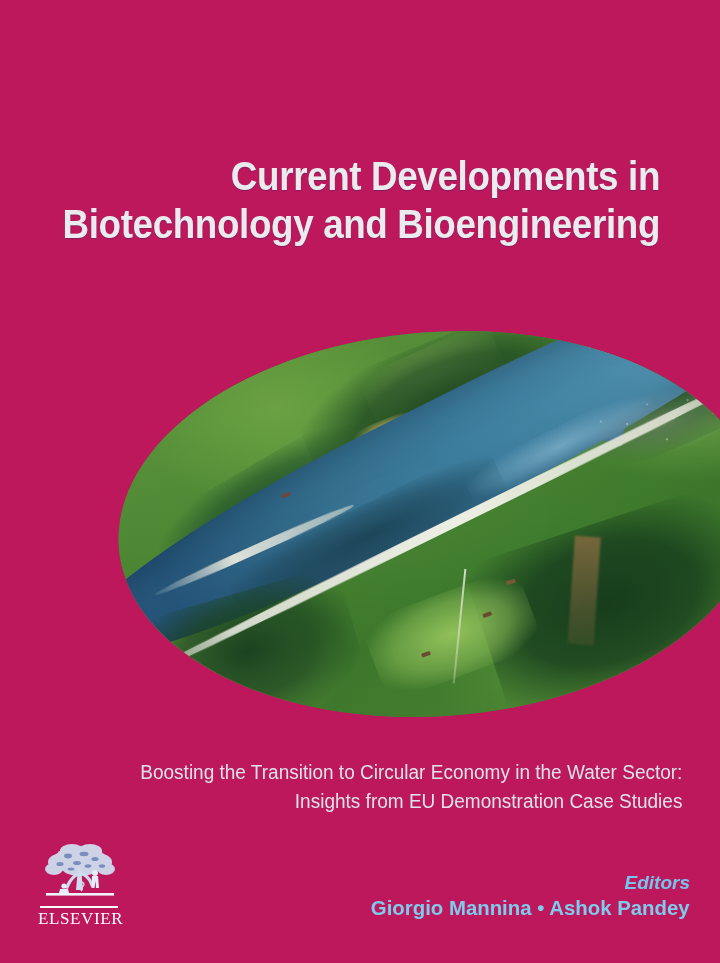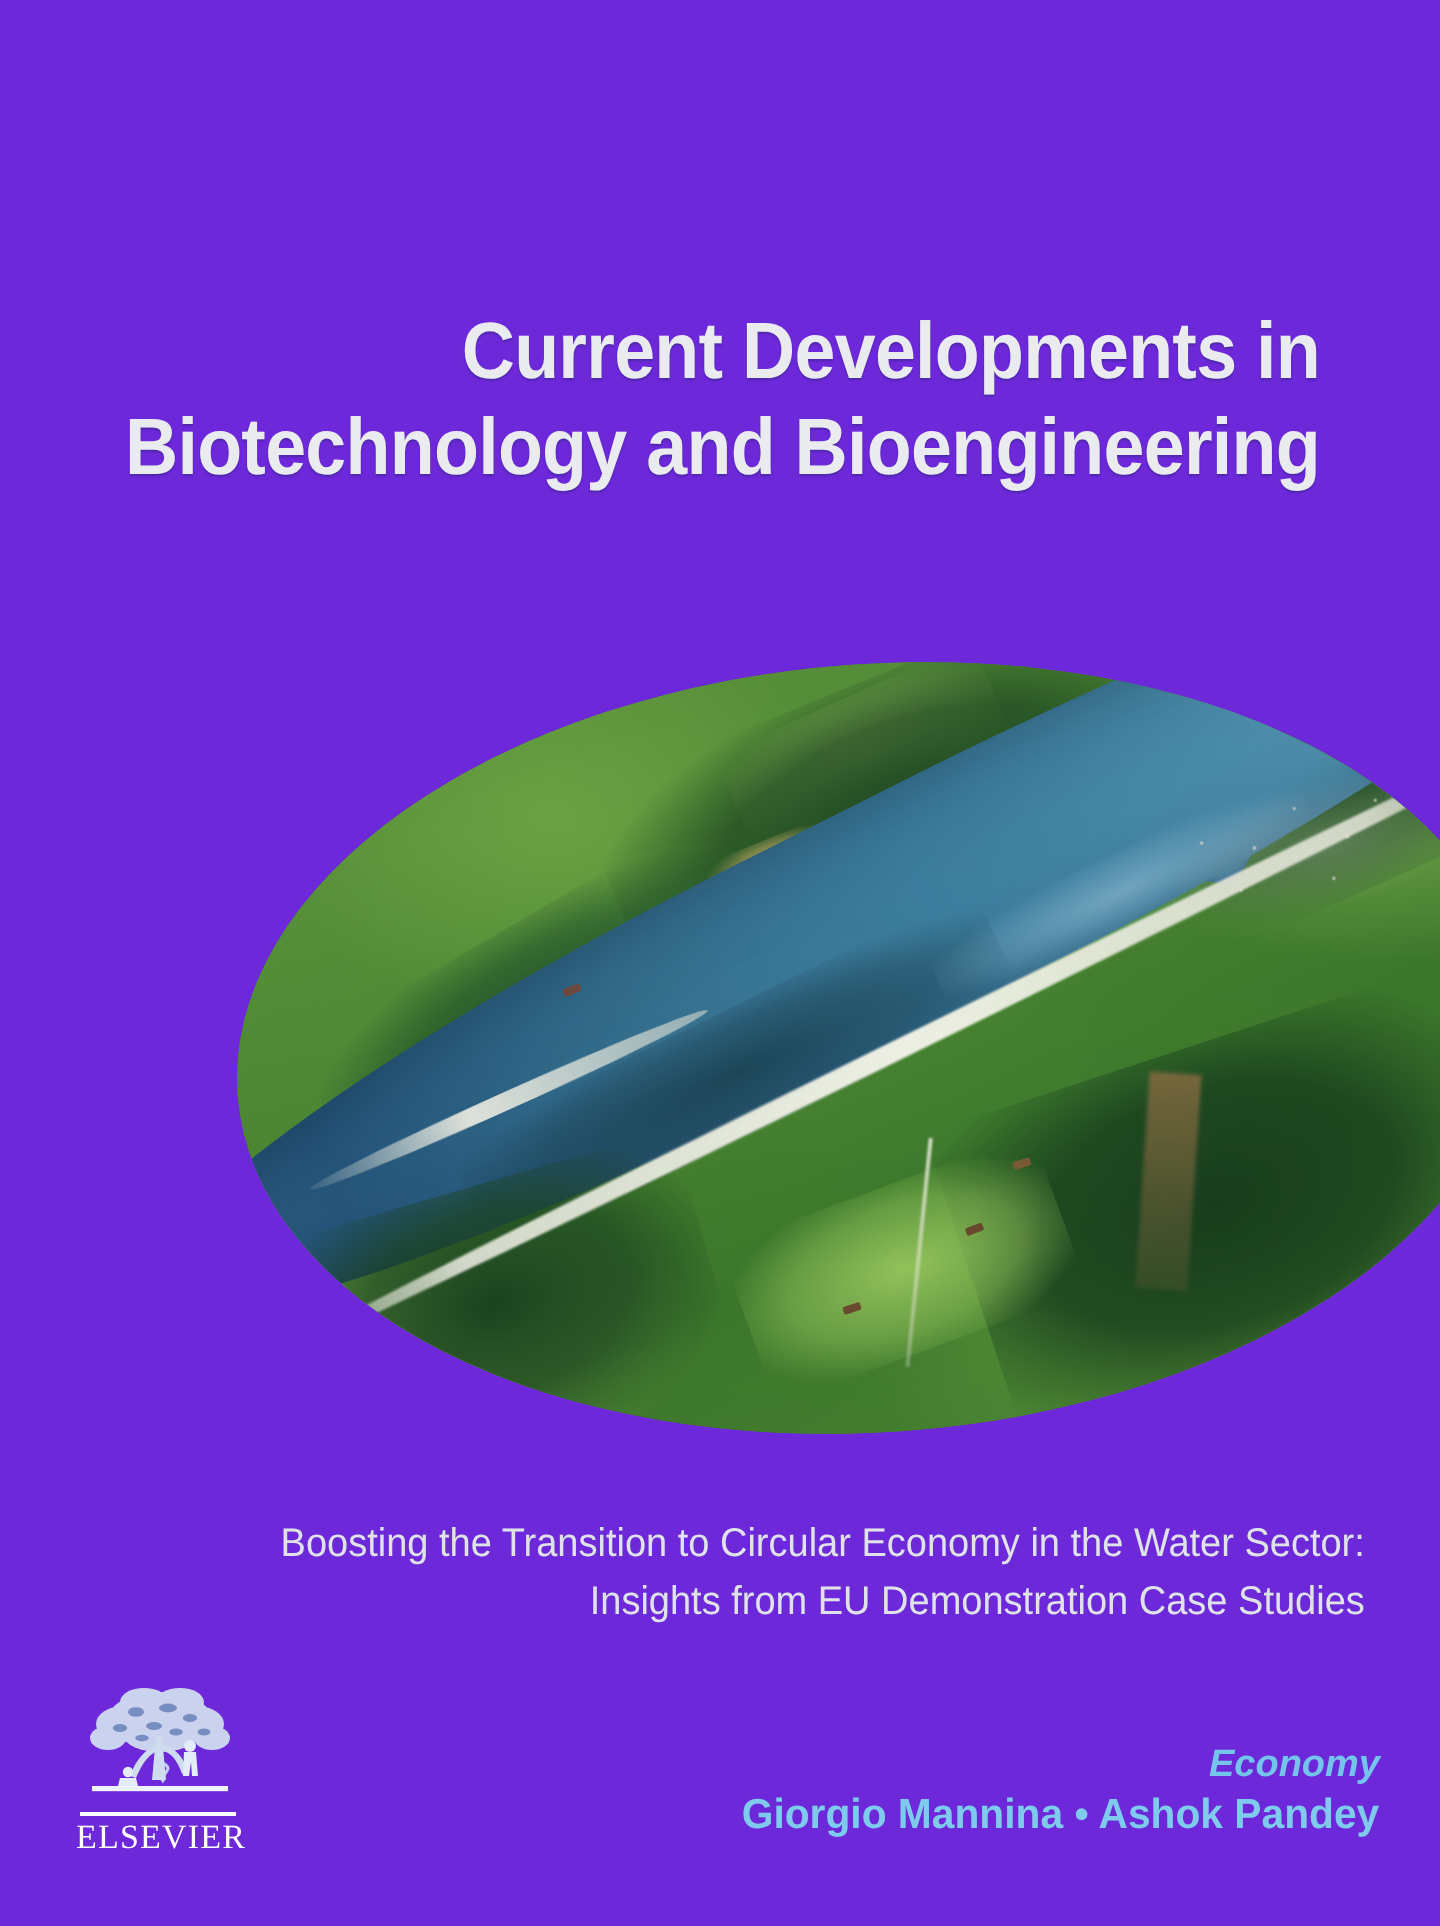--- a/index.html
+++ b/index.html
@@ -5,21 +5,21 @@
   html, body {
     margin: 0;
     padding: 0;
     background: #2f4f8f;
   }
   #cover {
     position: relative;
     width: 720px;
     height: 963px;
     overflow: hidden;
-    background: #6d28d9;
+    background: #be185d;
     font-family: "Liberation Sans", sans-serif;
   }
 
   
   #title-block {
     position: absolute;
     left: 0;
     top: 152px;
     width: 690px;
     text-align: right;
@@ -331,21 +331,21 @@
       <div class="ph" id="photo-tone"></div>
     </div>
   </div>
 
   <div id="subtitle">
     <span class="sl">Boosting the Transition to Circular Economy in the Water Sector:</span>
     <span class="sl">Insights from EU Demonstration Case Studies</span>
   </div>
 
   <div id="editors-block">
-    <span id="editors-label">Economy</span>
+    <span id="editors-label">Editors</span>
     <span id="editors-names">Giorgio Mannina • Ashok Pandey</span>
   </div>
 
   <div id="elsevier-logo">
     <svg id="logo-tree" viewBox="0 0 84 62">
       <g fill="#cfdcef" opacity="0.95">
 
         <ellipse cx="42" cy="16" rx="25" ry="12"></ellipse>
         <ellipse cx="24" cy="20" rx="14" ry="9"></ellipse>
         <ellipse cx="60" cy="20" rx="14" ry="9"></ellipse>

